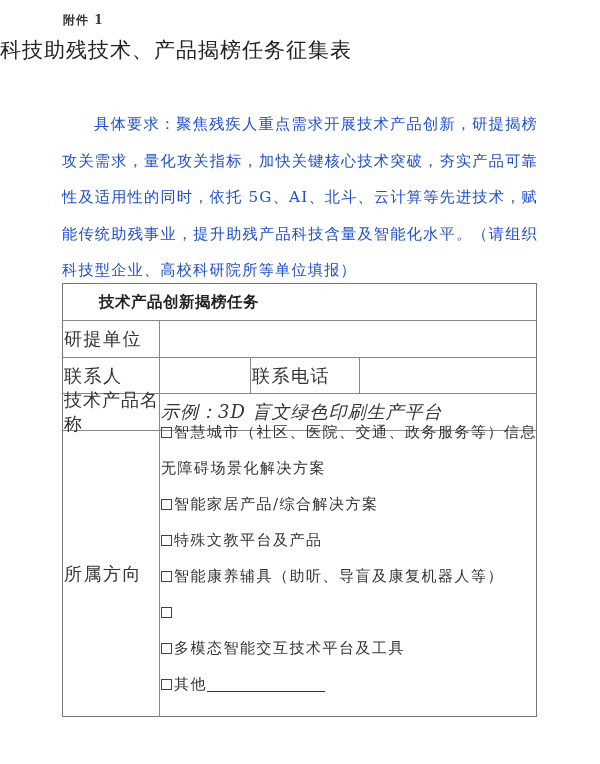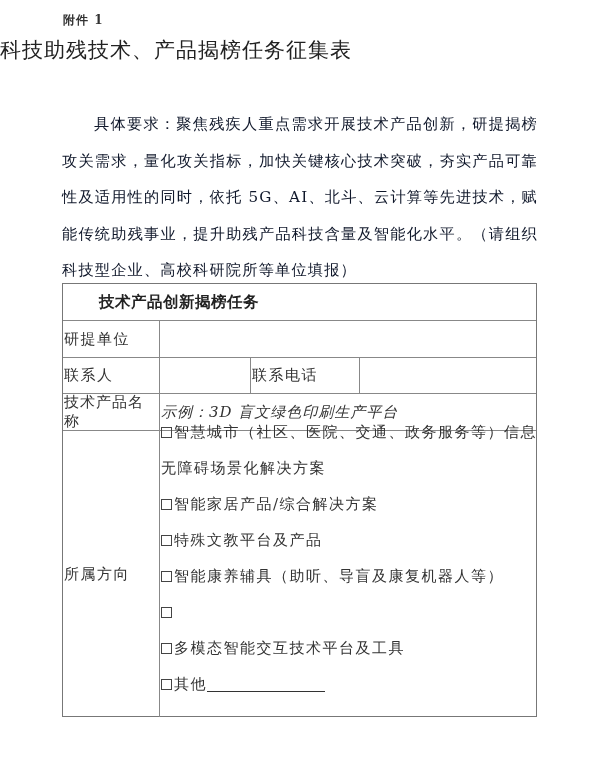--- a/index.html
+++ b/index.html
@@ -36,41 +36,41 @@
       color: #222;
       letter-spacing: 1px;
     }
     .requirements {
       position: absolute;
       left: 62px;
       top: 106px;
       width: 476px;
       font-size: 15.2px;
       line-height: 36.5px;
-      color: #0f172a;
+      color: #1d4ed8;
       letter-spacing: 1.2px;
       text-align: justify;
     }
     .requirements .indent {
       display: inline-block;
       width: 32px;
     }
     .form-table {
       position: absolute;
       left: 62px;
       top: 283px;
       width: 475px;
       height: 434px;
       border: 1.5px solid #777;
       box-sizing: border-box;
     }
     .cell {
       position: absolute;
       box-sizing: border-box;
-      font-size: 15px;
+      font-size: 18px;
       color: #333;
       letter-spacing: 1.5px;
       display: flex;
       align-items: center;
     }
     .hline {
       position: absolute;
       left: 0;
       right: 0;
       height: 0;

